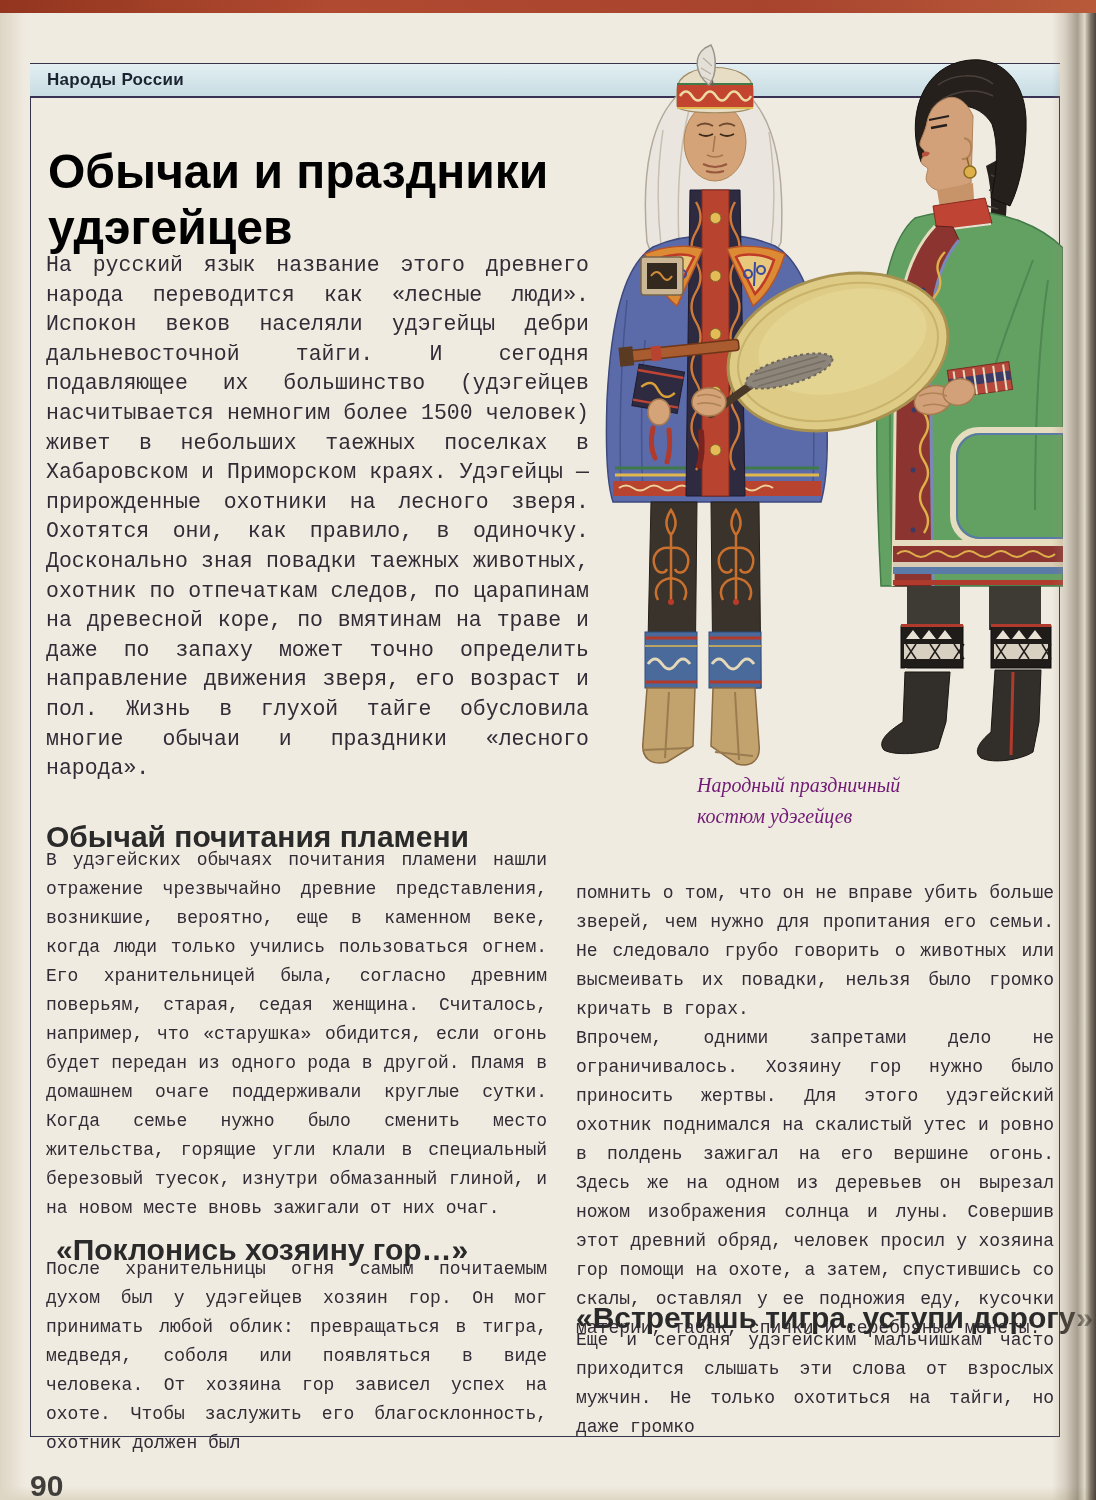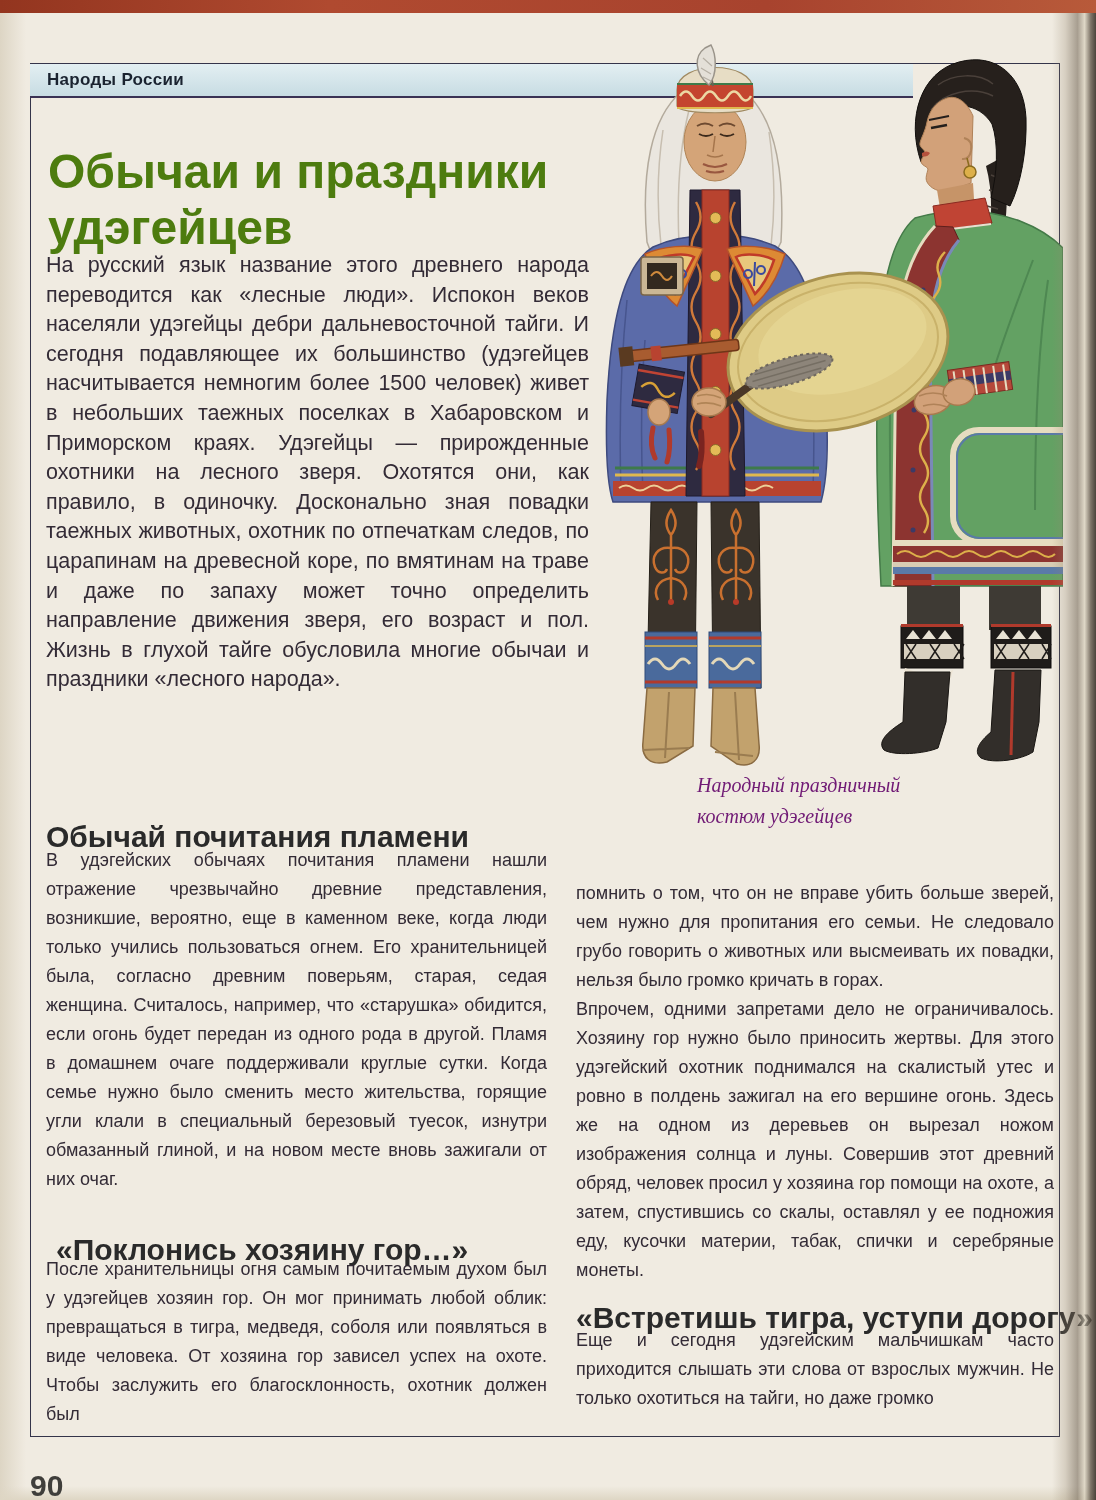--- a/index.html
+++ b/index.html
@@ -4,26 +4,26 @@
 <style>
   html,body{margin:0;padding:0;}
   body{background:#c9c2b4;font-family:"Liberation Sans",sans-serif;}
   .page{position:relative;width:1096px;height:1500px;margin:0 auto;background:#f0ebe1;overflow:hidden;}
   .top-edge{position:absolute;left:0;top:0;width:1096px;height:13px;background:linear-gradient(90deg,#93351f,#b04a30 30%,#a8432e 70%,#b85a3a);z-index:60;}
   .left-edge{position:absolute;left:0;top:0;width:26px;height:1500px;background:linear-gradient(90deg,#ddd5c4,rgba(240,235,225,0));z-index:1;}
   .bottom-edge{position:absolute;left:0;bottom:0;width:1096px;height:14px;background:linear-gradient(180deg,rgba(240,235,225,0),#ded6c4);z-index:1;}
   .page-curl{position:absolute;right:0;top:0;width:44px;height:1500px;z-index:55;
     background:linear-gradient(90deg,rgba(240,235,225,0) 0%,rgba(150,135,112,.28) 30%,rgba(108,95,78,.55) 58%,rgba(214,205,185,.65) 74%,rgba(88,77,64,.75) 88%,rgba(58,50,42,.9) 100%);}
   .frame{position:absolute;left:30px;top:63px;width:1030px;height:1374px;border:1.5px solid #34344a;box-sizing:border-box;background:transparent;z-index:2;}
-  .kicker-band{position:absolute;left:30px;top:63px;width:883px;height:35px;box-sizing:border-box;
+  .kicker-band{position:absolute;left:30px;top:63px;width:1030px;height:35px;box-sizing:border-box;
     background:linear-gradient(180deg,#e3eff2,#c7dce3);border-top:1.5px solid #34344a;border-bottom:2px solid #3a3254;
     display:flex;align-items:center;z-index:3;}
   .kicker-band .label{font-size:17px;font-weight:bold;color:#1a2330;letter-spacing:.3px;padding-left:17px;}
-  .page-title{position:absolute;left:48px;top:112px;width:575px;font-size:48px;line-height:1.16;font-weight:bold;color:#4d7c0f;z-index:4;}
-  .serif{font-family:Liberation Sans, sans-serif;color:#332b36;text-align:justify;hyphens:auto;-webkit-hyphens:auto;}
+  .page-title{position:absolute;left:48px;top:112px;width:575px;font-size:48px;line-height:1.16;font-weight:bold;color:#000000;z-index:4;}
+  .serif{font-family:Liberation Mono, monospace;color:#332b36;text-align:justify;hyphens:auto;-webkit-hyphens:auto;}
   .intro{position:absolute;left:46px;top:251px;width:543px;font-size:21.5px;line-height:29.6px;z-index:4;}
   .body-col p{margin:0;font-size:18px;line-height:29px;}
   .sec-heading{position:absolute;font-size:30px;font-weight:bold;color:#2a2a2a;z-index:4;white-space:nowrap;}
   .col-left{left:46px;width:501px;position:absolute;z-index:4;}
   .col-right{left:576px;width:478px;position:absolute;z-index:4;}
   .illustration{position:absolute;left:593px;top:40px;width:470px;height:730px;z-index:5;}
   .caption{position:absolute;left:697px;top:770px;width:240px;font-family:"Liberation Serif",serif;
     font-style:italic;font-size:20px;line-height:31px;color:#701a75;text-align:left;z-index:4;}
   .page-number{position:absolute;left:30px;top:1446px;font-size:30px;font-weight:bold;color:#3f3e3b;z-index:4;margin-top:23px;}
 </style>

